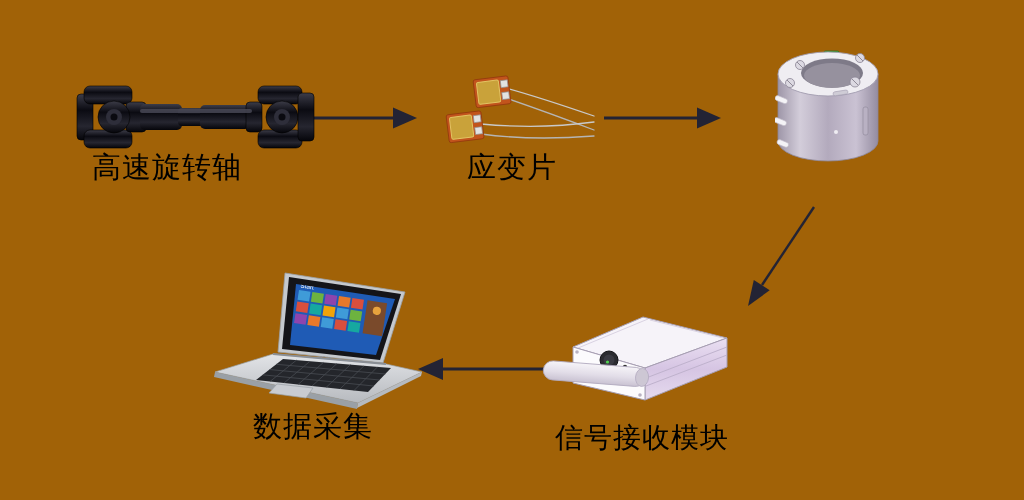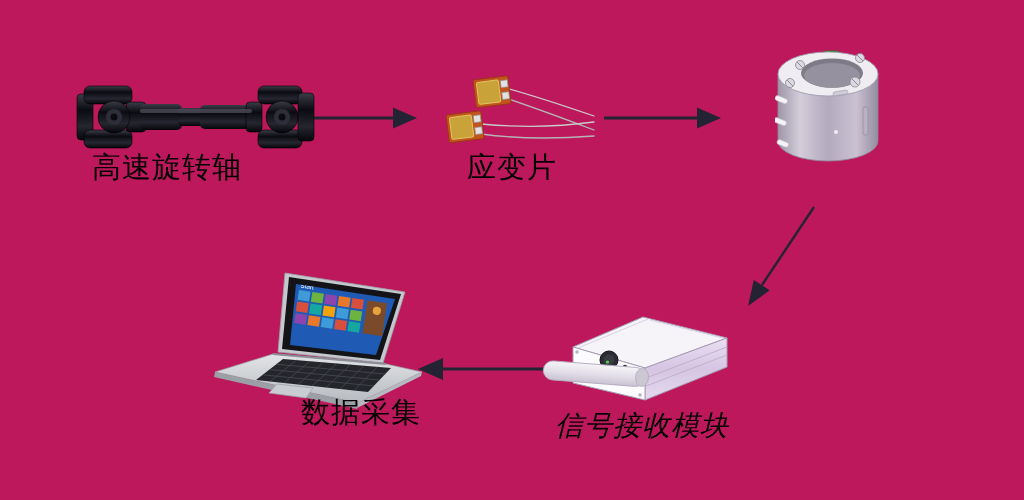--- a/index.html
+++ b/index.html
@@ -1,36 +1,36 @@
 <!DOCTYPE html>
 <html><head>
 <meta charset="utf-8">
 <style>
   html,body{margin:0;padding:0;background:#fff;}
   .canvas{
-    position:relative;width:1024px;height:500px;background:#be185d;
+    position:relative;width:1024px;height:500px;background:#a16207;
     font-family:"Liberation Sans","DejaVu Sans",sans-serif;overflow:hidden;
   }
   .arrows{position:absolute;left:0;top:0;width:1024px;height:500px;pointer-events:none;}
   .node{position:absolute;margin:0;}
   .node .art{position:absolute;left:0;top:0;width:100%;height:100%;}
   .caption{
     position:absolute;font-size:29px;line-height:34px;color:#000;
     letter-spacing:1px;white-space:nowrap;font-weight:400;
   }
   .n-shaft{left:76px;top:76px;width:240px;height:80px;}
   .cap-shaft{left:16px;top:74px;}
   .n-gauge{left:430px;top:72px;width:170px;height:95px;text-decoration:underline;}
   .cap-gauge{left:37px;top:78px;}
   .n-cyl{left:775px;top:49px;width:106px;height:114px;}
   .cap-cyl{left:-64px;top:127px;}
   .n-rx{left:542px;top:296px;width:200px;height:112px;}
-  .cap-rx{left:13px;top:113px;font-style:italic;}
+  .cap-rx{left:13px;top:125px;}
   .n-laptop{left:211px;top:260px;width:213px;height:153px;}
-  .cap-laptop{left:42px;top:135px;margin-left:48px;}
+  .cap-laptop{left:42px;top:149px;}
 </style>
 </head>
 <body>
 
 <div class="canvas">
 
   <svg class="arrows" viewBox="0 0 1024 500">
     <g stroke="#232334" fill="#232334" stroke-width="3">
       <g>
         <line x1="302" y1="118" x2="395" y2="118"></line>

